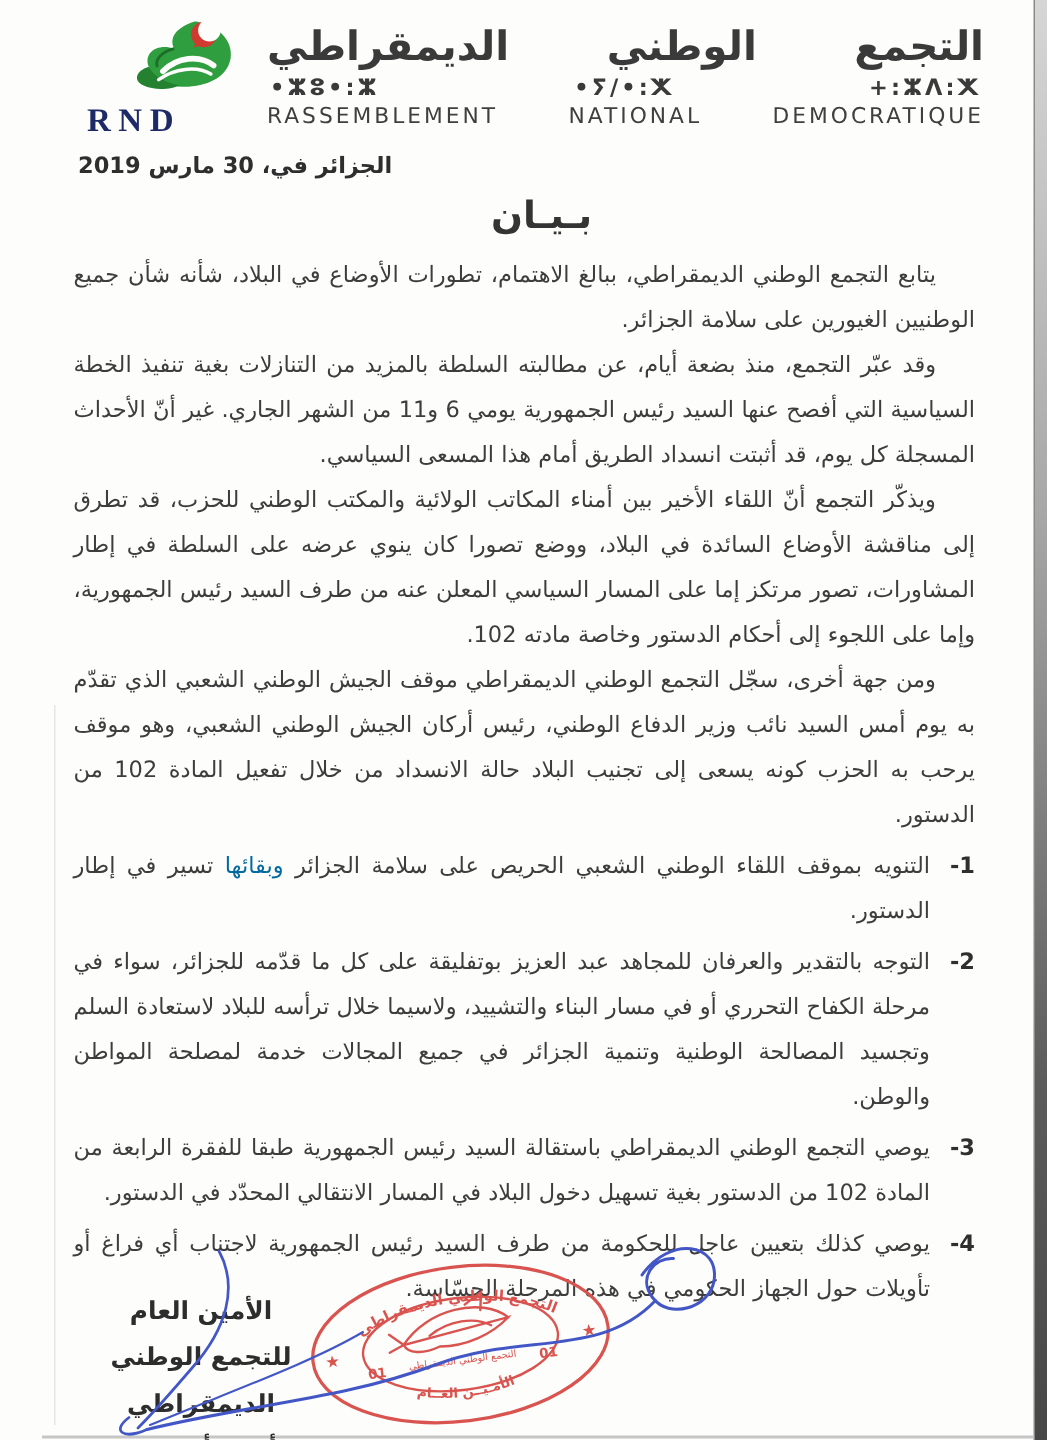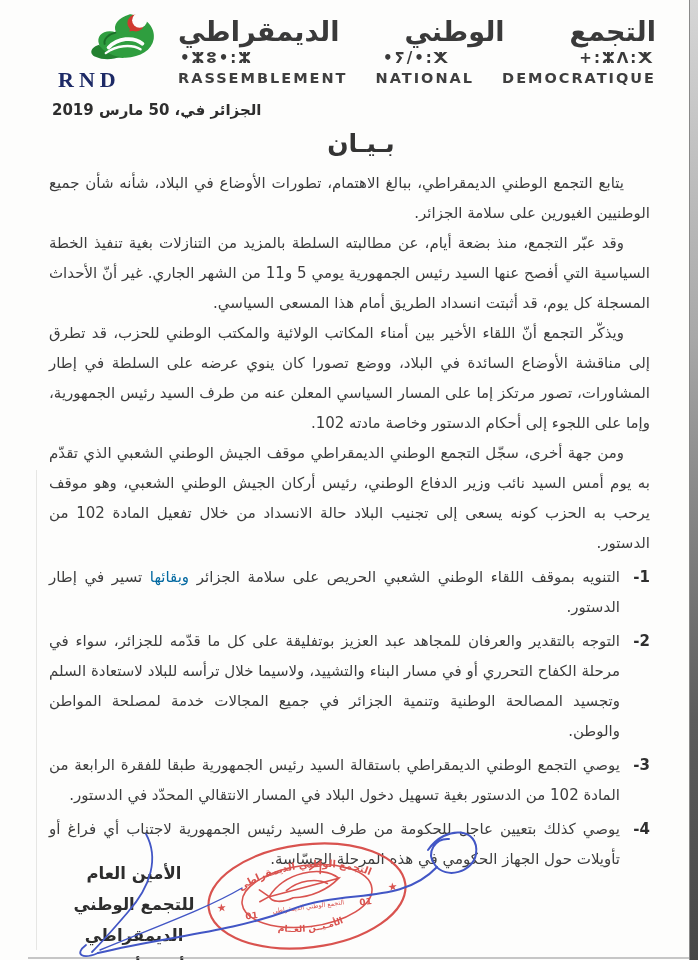--- a/index.html
+++ b/index.html
@@ -14,21 +14,21 @@
   }
   
   .logo{position:absolute;left:58px;top:10px;width:120px;text-align:left;font-family:Liberation Serif, serif;}
   .logo svg{width:94px;height:58px;display:block;margin:0 auto;}
   .logo-text{font-size:22px;font-weight:bold;color:var(--logo-navy,#1d2a66);letter-spacing:5px;line-height:1;margin-top:1px;}
   .titles{position:absolute;left:178px;top:16px;width:478px;}
   .party-ar{direction:rtl;font-size:27px;font-weight:bold;color:#3a3a3a;line-height:1.15;
             text-align:justify;text-align-last:justify;white-space:nowrap;word-spacing:6px;}
   .party-tif{direction:ltr;display:flex;justify-content:space-between;
              font-size:15px;font-weight:bold;color:#3a3a3a;letter-spacing:2px;margin-top:2px;padding:0 2px;}
-  .party-fr{direction:ltr;font-size:14.5px;font-weight:bold;color:#3f3f3f;letter-spacing:2px;
+  .party-fr{direction:ltr;font-size:14.5px;font-weight:normal;color:#3f3f3f;letter-spacing:2px;
             margin-top:3px;text-align:justify;text-align-last:justify;white-space:nowrap;}
   
   .date{position:absolute;left:52px;top:101px;direction:rtl;font-size:15px;font-weight:bold;color:#2e2e2e;}
   .doc-title{position:absolute;top:129px;left:12px;width:100%;margin:0;text-align:center;
              font-size:25px;font-weight:bold;color:#343434;letter-spacing:1px;direction:rtl;}
   
   .body{position:absolute;top:168px;right:48px;width:601px;direction:rtl;
         font-size:15px;line-height:30px;text-align:justify;color:#3d3d3d;}
   .body p{margin:0;text-indent:26px;}
   .body p.intro{text-indent:0;}
@@ -73,27 +73,27 @@
   <div class="titles">
     <div class="party-ar">التجمع الوطني الديمقراطي</div>
     <div class="party-tif">
       <span>•ⵣⵓ•:ⵣ</span>
       <span>•ⵢ/•:ⵅ</span>
       <span>+:ⵣⴷ:ⵅ</span>
     </div>
     <div class="party-fr">RASSEMBLEMENT NATIONAL DEMOCRATIQUE</div>
   </div>
 
-  <div class="date">الجزائر في، 50 مارس 2019</div>
+  <div class="date">الجزائر في، 30 مارس 2019</div>
 
   <h1 class="doc-title">بـيـان</h1>
 
   <main class="body">
     <p>يتابع التجمع الوطني الديمقراطي، ببالغ الاهتمام، تطورات الأوضاع في البلاد، شأنه شأن جميع الوطنيين الغيورين على سلامة الجزائر.</p>
-    <p>وقد عبّر التجمع، منذ بضعة أيام، عن مطالبته السلطة بالمزيد من التنازلات بغية تنفيذ الخطة السياسية التي أفصح عنها السيد رئيس الجمهورية يومي 5 و11 من الشهر الجاري. غير أنّ الأحداث المسجلة كل يوم، قد أثبتت انسداد الطريق أمام هذا المسعى السياسي.</p>
+    <p>وقد عبّر التجمع، منذ بضعة أيام، عن مطالبته السلطة بالمزيد من التنازلات بغية تنفيذ الخطة السياسية التي أفصح عنها السيد رئيس الجمهورية يومي 6 و11 من الشهر الجاري. غير أنّ الأحداث المسجلة كل يوم، قد أثبتت انسداد الطريق أمام هذا المسعى السياسي.</p>
     <p>ويذكّر التجمع أنّ اللقاء الأخير بين أمناء المكاتب الولائية والمكتب الوطني للحزب، قد تطرق إلى مناقشة الأوضاع السائدة في البلاد، ووضع تصورا كان ينوي عرضه على السلطة في إطار المشاورات، تصور مرتكز إما على المسار السياسي المعلن عنه من طرف السيد رئيس الجمهورية، وإما على اللجوء إلى أحكام الدستور وخاصة مادته 102.</p>
     <p>ومن جهة أخرى، سجّل التجمع الوطني الديمقراطي موقف الجيش الوطني الشعبي الذي تقدّم به يوم أمس السيد نائب وزير الدفاع الوطني، رئيس أركان الجيش الوطني الشعبي، وهو موقف يرحب به الحزب كونه يسعى إلى تجنيب البلاد حالة الانسداد من خلال تفعيل المادة 102 من الدستور.</p>
 
     <div class="items">
       <div class="item">
         <span class="num">1-</span>
         <span class="itext"><span>التنويه بموقف اللقاء الوطني الشعبي الحريص على سلامة الجزائر </span><span class="bold-word">وبقائها</span><span> تسير في إطار الدستور.</span></span>
       </div>
       <div class="item">
         <span class="num">2-</span>

